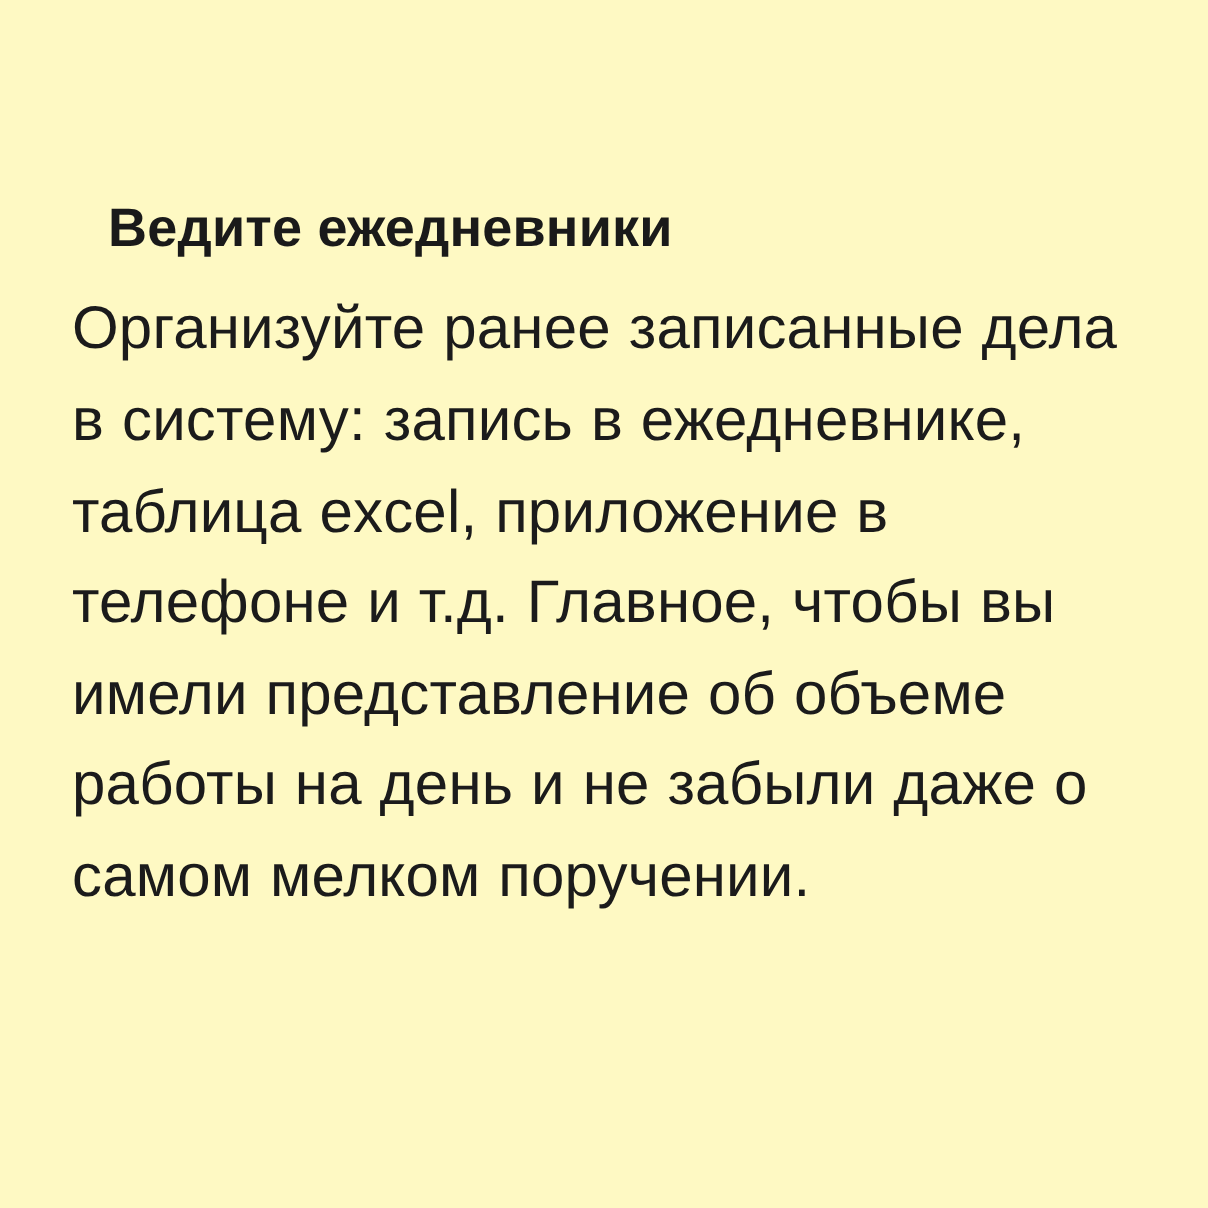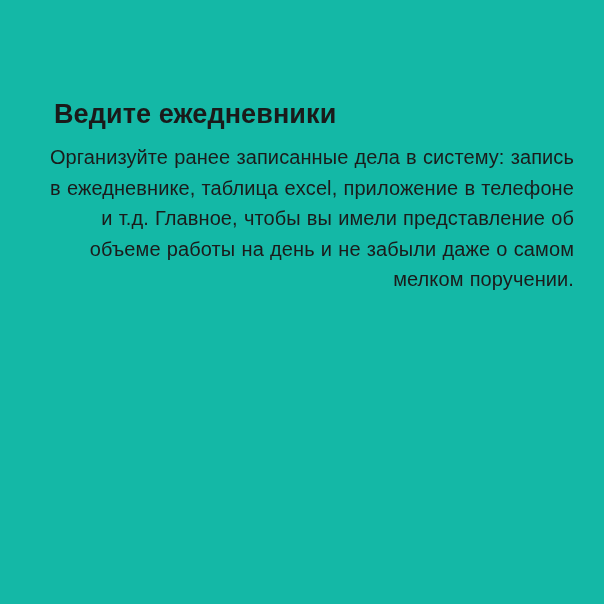--- a/index.html
+++ b/index.html
@@ -10,40 +10,39 @@
     width: 604px;
     height: 604px;
     background: #ffffff;
     font-family: "Liberation Sans", sans-serif;
     overflow: hidden;
   }
   .card {
     box-sizing: border-box;
     width: 604px;
     height: 604px;
-    background: #14b8a6;
+    background: #fef9c3;
     padding: 96px 30px 0 36px;
   }
   .heading {
     font-size: 27px;
     font-weight: bold;
     color: #1a1a1a;
     line-height: 1.35;
     margin: 0 0 10px 18px;
     letter-spacing: 0.1px;
   }
   .body-text {
-    font-size: 20px;
+    font-size: 30px;
     font-weight: normal;
     color: #1b1b1b;
     line-height: 1.52;
     margin: 0;
     letter-spacing: 0.1px;
     word-spacing: 0.5px;
-    text-align: right;
   }
 </style>
 </head>
 <body>
 
 <div class="card">
   <h1 class="heading">Ведите ежедневники</h1>
   <p class="body-text">Организуйте ранее записанные дела в систему: запись в ежедневнике, таблица excel, приложение в телефоне и т.д. Главное, чтобы вы имели представление об объеме работы на день и не забыли даже о самом мелком поручении.</p>
 </div>
 

